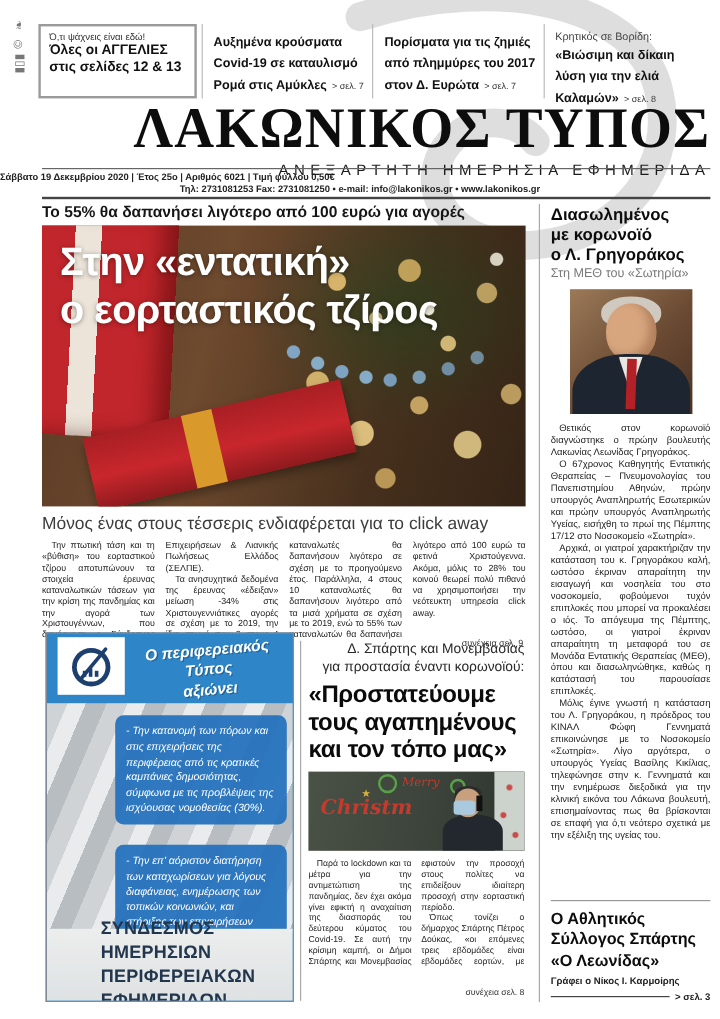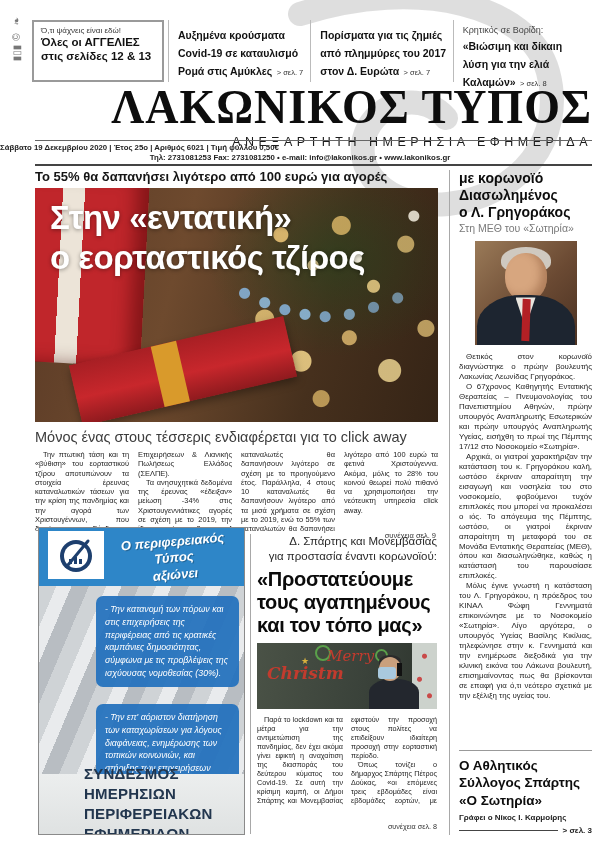--- a/index.html
+++ b/index.html
@@ -120,21 +120,21 @@
   .center-art{position:absolute;left:257px;top:534px;width:180px;height:301px;z-index:2;}
   .ca-kicker{font-size:11.5px;color:#2a2a2a;line-height:1.3;text-align:right;}
   .ca-headline{margin-top:4px;font-size:20px;font-weight:800;line-height:1.15;color:#0b0b0b;letter-spacing:-0.3px;}
   .ca-photo{position:relative;margin-top:6px;height:66px;overflow:hidden;
     background:linear-gradient(100deg,#4a5246 0%,#3a423a 60%,#2c332c 100%);}
   .ca-window{position:absolute;right:0;top:0;width:14%;height:100%;background:
     radial-gradient(circle at 50% 20%, rgba(200,40,40,.8) 0 2px, rgba(200,40,40,0) 3px),
     radial-gradient(circle at 30% 55%, rgba(200,40,40,.8) 0 2px, rgba(200,40,40,0) 3px),
     radial-gradient(circle at 70% 80%, rgba(200,40,40,.8) 0 2px, rgba(200,40,40,0) 3px),#ccd2cc;}
   .ca-merry{position:absolute;left:52%;top:4px;transform:translateX(-50%);font-family:"DejaVu Serif",serif;
-    font-style:italic;color:#c23b2e;font-size:15px;}
+    font-style:italic;color:#c23b2e;font-size:10px;}
   .ca-christm{position:absolute;left:10px;top:20px;font-family:"DejaVu Serif",serif;font-style:italic;
     color:#c23b2e;font-size:17px;font-weight:700;}
   .ca-wreath{position:absolute;border:2px solid #5aa04a;border-radius:50%;}
   .ca-man{position:absolute;right:18px;top:14px;width:56px;height:52px;}
   .ca-man .body{position:absolute;left:6px;top:22px;width:50px;height:30px;border-radius:45% 45% 0 0;background:#23272e;}
   .ca-man .head{position:absolute;left:16px;top:0;width:22px;height:24px;border-radius:50%;background:#c9a07d;}
   .ca-man .hairc{position:absolute;left:16px;top:-2px;width:22px;height:12px;border-radius:50% 50% 0 0;background:#2b2b2b;}
   .ca-man .mask{position:absolute;left:15px;top:10px;width:18px;height:12px;border-radius:3px;background:#a9c9de;}
   .ca-man .phone{position:absolute;left:34px;top:6px;width:5px;height:13px;background:#111;}
   .ca-star{position:absolute;color:#d9b23e;font-size:9px;line-height:1;}
@@ -205,40 +205,40 @@
       <p>Τα ανησυχητικά δεδομένα της έρευνας «έδειξαν» μείωση -34% στις Χριστουγεννιάτικες αγορές σε σχέση με το 2019, την ίδια στιγμή που 3 στους 4 καταναλωτές θα δαπανήσουν λιγότερο σε σχέση με το προηγούμενο έτος. Παράλληλα, 4 στους 10 καταναλωτές θα δαπανήσουν λιγότερο από τα μισά χρήματα σε σχέση με το 2019, ενώ το 55% των καταναλωτών θα δαπανήσει λιγότερο από 100 ευρώ τα φετινά Χριστούγεννα. Ακόμα, μόλις το 28% του κοινού θεωρεί πολύ πιθανό να χρησιμοποιήσει την νεότευκτη υπηρεσία click away.</p>
     </div>
     <div class="lead-cont">συνέχεια σελ. 9</div>
   </div>
 
   <div class="vdiv-main"></div>
   <div class="vdiv-center"></div>
 
   <div class="sidebar">
     <div class="sb-headline">
+      <div>Διασωλημένος</div>
       <div>με κορωνοϊό</div>
-      <div>Διασωλημένος</div>
       <div>ο Λ. Γρηγοράκος</div>
     </div>
     <div class="sb-subhead">Στη ΜΕΘ του «Σωτηρία»</div>
     <div class="sb-photo">
       <div class="sb-hair"></div>
       <div class="sb-face"></div>
       <div class="sb-suit"></div>
       <div class="sb-shirt"></div>
       <div class="sb-tie"></div>
     </div>
     <div class="sb-body">
       <p>Θετικός στον κορωνοϊό διαγνώστηκε ο πρώην βουλευτής Λακωνίας Λεωνίδας Γρηγοράκος.</p>
       <p>Ο 67χρονος Καθηγητής Εντατικής Θεραπείας – Πνευμονολογίας του Πανεπιστημίου Αθηνών, πρώην υπουργός Αναπληρωτής Εσωτερικών και πρώην υπουργός Αναπληρωτής Υγείας, εισήχθη το πρωί της Πέμπτης 17/12 στο Νοσοκομείο «Σωτηρία».</p>
       <p>Αρχικά, οι γιατροί χαρακτήριζαν την κατάσταση του κ. Γρηγοράκου καλή, ωστόσο έκριναν απαραίτητη την εισαγωγή και νοσηλεία του στο νοσοκομείο, φοβούμενοι τυχόν επιπλοκές που μπορεί να προκαλέσει ο ιός. Το απόγευμα της Πέμπτης, ωστόσο, οι γιατροί έκριναν απαραίτητη τη μεταφορά του σε Μονάδα Εντατικής Θεραπείας (ΜΕΘ), όπου και διασωληνώθηκε, καθώς η κατάστασή του παρουσίασε επιπλοκές.</p>
       <p>Μόλις έγινε γνωστή η κατάσταση του Λ. Γρηγοράκου, η πρόεδρος του ΚΙΝΑΛ Φώφη Γεννηματά επικοινώνησε με το Νοσοκομείο «Σωτηρία». Λίγο αργότερα, ο υπουργός Υγείας Βασίλης Κικίλιας, τηλεφώνησε στην κ. Γεννηματά και την ενημέρωσε διεξοδικά για την κλινική εικόνα του Λάκωνα βουλευτή, επισημαίνοντας πως θα βρίσκονται σε επαφή για ό,τι νεότερο σχετικά με την εξέλιξη της υγείας του.</p>
     </div>
     <div class="sb-sep"></div>
-    <div class="sb-promo-title">Ο Αθλητικός Σύλλογος Σπάρτης «Ο Σωτηρία»</div>
+    <div class="sb-promo-title">Ο Αθλητικός Σύλλογος Σπάρτης «Ο Λεωνίδας»</div>
     <div class="sb-byline">Γράφει ο Νίκος Ι. Καρμοίρης</div>
     <div class="sb-pageline">
       <span class="ln"></span>
       <span class="pg">&gt; σελ. 3</span>
     </div>
   </div>
 
   <div class="ad">
     <div class="ad-logo">
       <svg width="44" height="40" viewBox="0 0 44 40">

